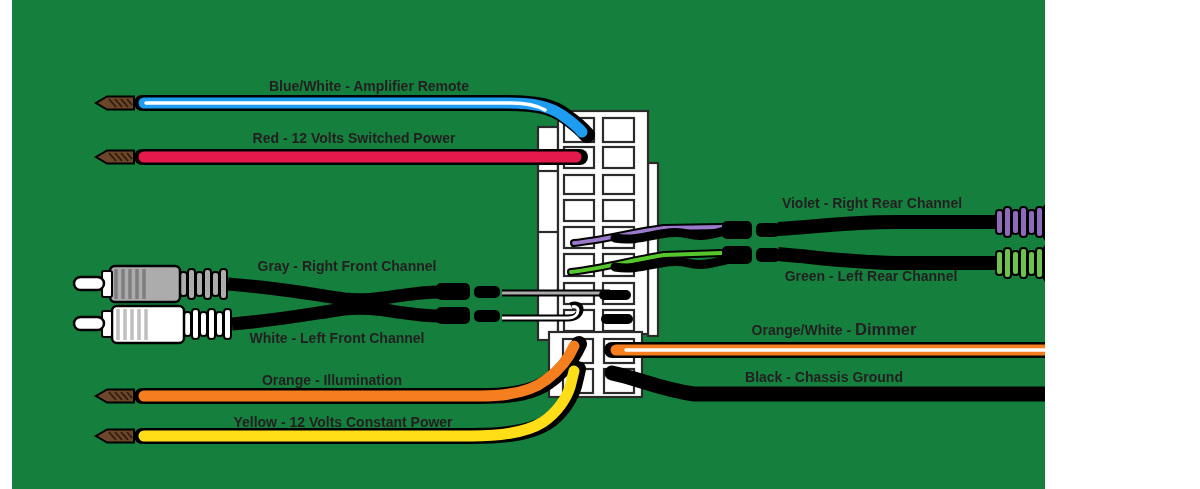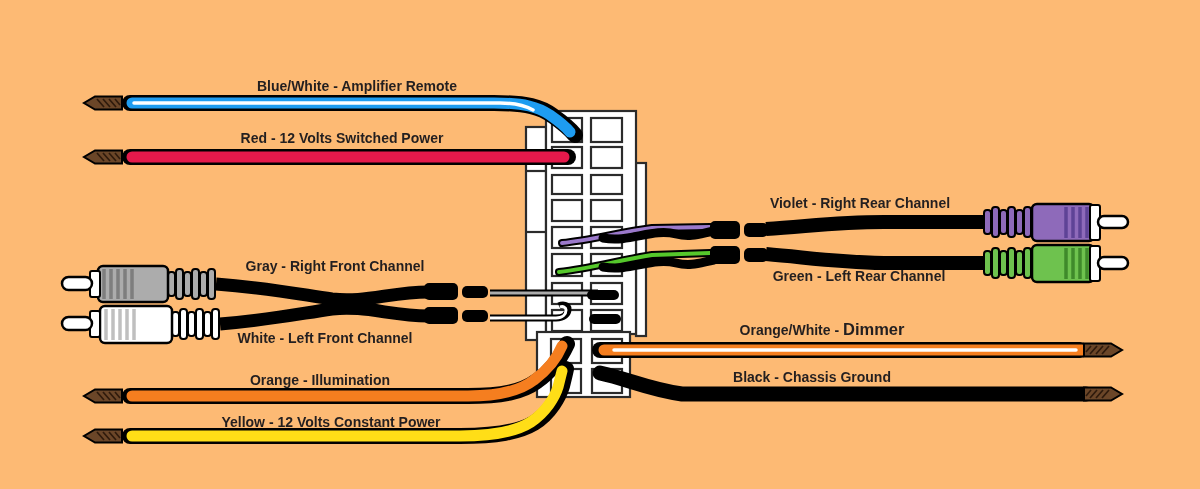--- a/index.html
+++ b/index.html
@@ -1,17 +1,17 @@
 <!DOCTYPE html>
 <html><head>
 <meta charset="utf-8">
 <style>
   html,body{margin:0;padding:0;background:#ffffff;}
-  .stage{position:relative;width:1200px;height:489px;background:#fdba74;overflow:hidden;
-         font-family:"Liberation Sans", sans-serif;}
+  .stage{position:relative;width:1033px;height:489px;background:#15803d;overflow:hidden;
+         font-family:"Liberation Sans", sans-serif;margin-left:12px;}
   svg{display:block;}
   text{font-family:"Liberation Sans", sans-serif;font-weight:bold;font-size:14px;}
   .em{font-size:16.5px;}
 </style>
 </head>
 <body>
 
 <div class="stage">
 <svg width="1200" height="489" viewBox="0 0 1200 489">
 

